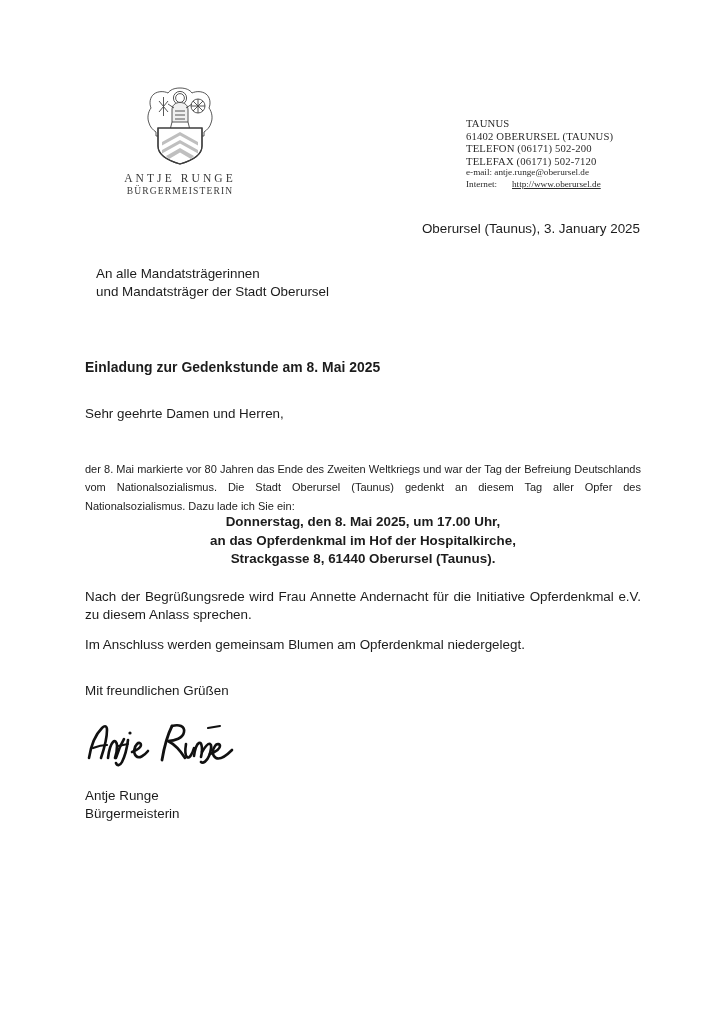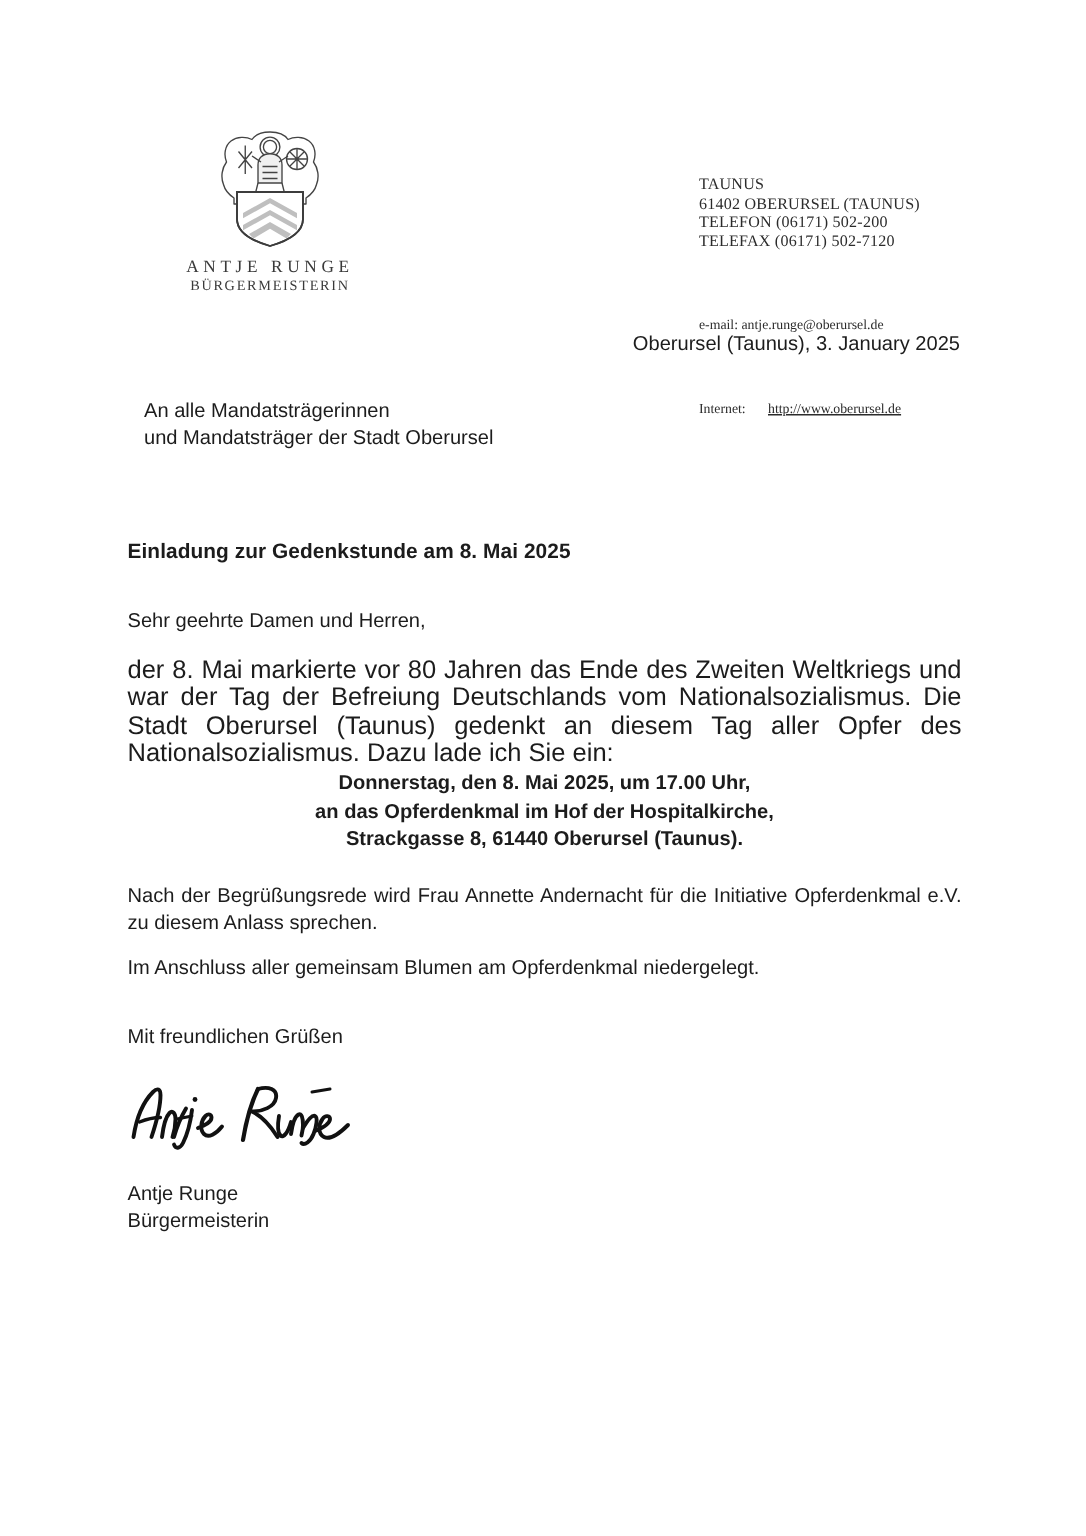--- a/index.html
+++ b/index.html
@@ -72,21 +72,20 @@
   .contact-caps {
     font-size: 10.7px;
     line-height: 12.6px;
     letter-spacing: 0.15px;
     white-space: nowrap;
   }
   .contact-small {
     font-size: 9.2px;
     line-height: 11.6px;
     white-space: nowrap;
-    margin-top: 44px;
   }
   .contact-small .lbl {
     display: inline-block;
     min-width: 46px;
   }
   .contact-link {
     text-decoration: underline;
     color: #2b2b2b;
   }
 
@@ -125,23 +124,23 @@
     position: absolute;
     left: 85px;
     top: 405px;
     font-size: 13.4px;
     line-height: 17.5px;
   }
 
   .para-main {
     position: absolute;
     left: 85px;
-    top: 438px;
+    top: 460px;
     width: 556px;
-    font-size: 17px;
+    font-size: 11px;
     line-height: 18.3px;
     text-align: justify;
     text-justify: inter-word;
   }
 
   .event-block {
     position: absolute;
     left: 85px;
     top: 513px;
     width: 556px;
@@ -263,21 +262,21 @@
   <div class="salutation">Sehr geehrte Damen und Herren,</div>
 
   <div class="para-main">der 8. Mai markierte vor 80 Jahren das Ende des Zweiten Weltkriegs und war der Tag der Befreiung Deutschlands vom Nationalsozialismus. Die Stadt Oberursel (Taunus) gedenkt an diesem Tag aller Opfer des Nationalsozialismus. Dazu lade ich Sie ein:</div>
 
   <div class="event-block">Donnerstag, den 8. Mai 2025, um 17.00 Uhr,
 an das Opferdenkmal im Hof der Hospitalkirche,
 Strackgasse 8, 61440 Oberursel (Taunus).</div>
 
   <div class="para-speech">Nach der Begrüßungsrede wird Frau Annette Andernacht für die Initiative Opferdenkmal e.V. zu diesem Anlass sprechen.</div>
 
-  <div class="para-flowers">Im Anschluss aller gemeinsam Blumen am Opferdenkmal niedergelegt.</div>
+  <div class="para-flowers">Im Anschluss werden gemeinsam Blumen am Opferdenkmal niedergelegt.</div>
 
   <div class="closing">Mit freundlichen Grüßen</div>
 
   <div class="signature">
     <svg width="160" height="56" viewBox="0 0 160 56">
       <g fill="none" stroke="#111111" stroke-linecap="round" stroke-linejoin="round">
 
         <path d="M5 46 C7 33 12 22 18 16 C21 13 23 14 23 18 C23 26 20 37 17 46" stroke-width="2.6"></path>
         <path d="M9 36 C14 34 19 33 23 33" stroke-width="2.2"></path>
 

